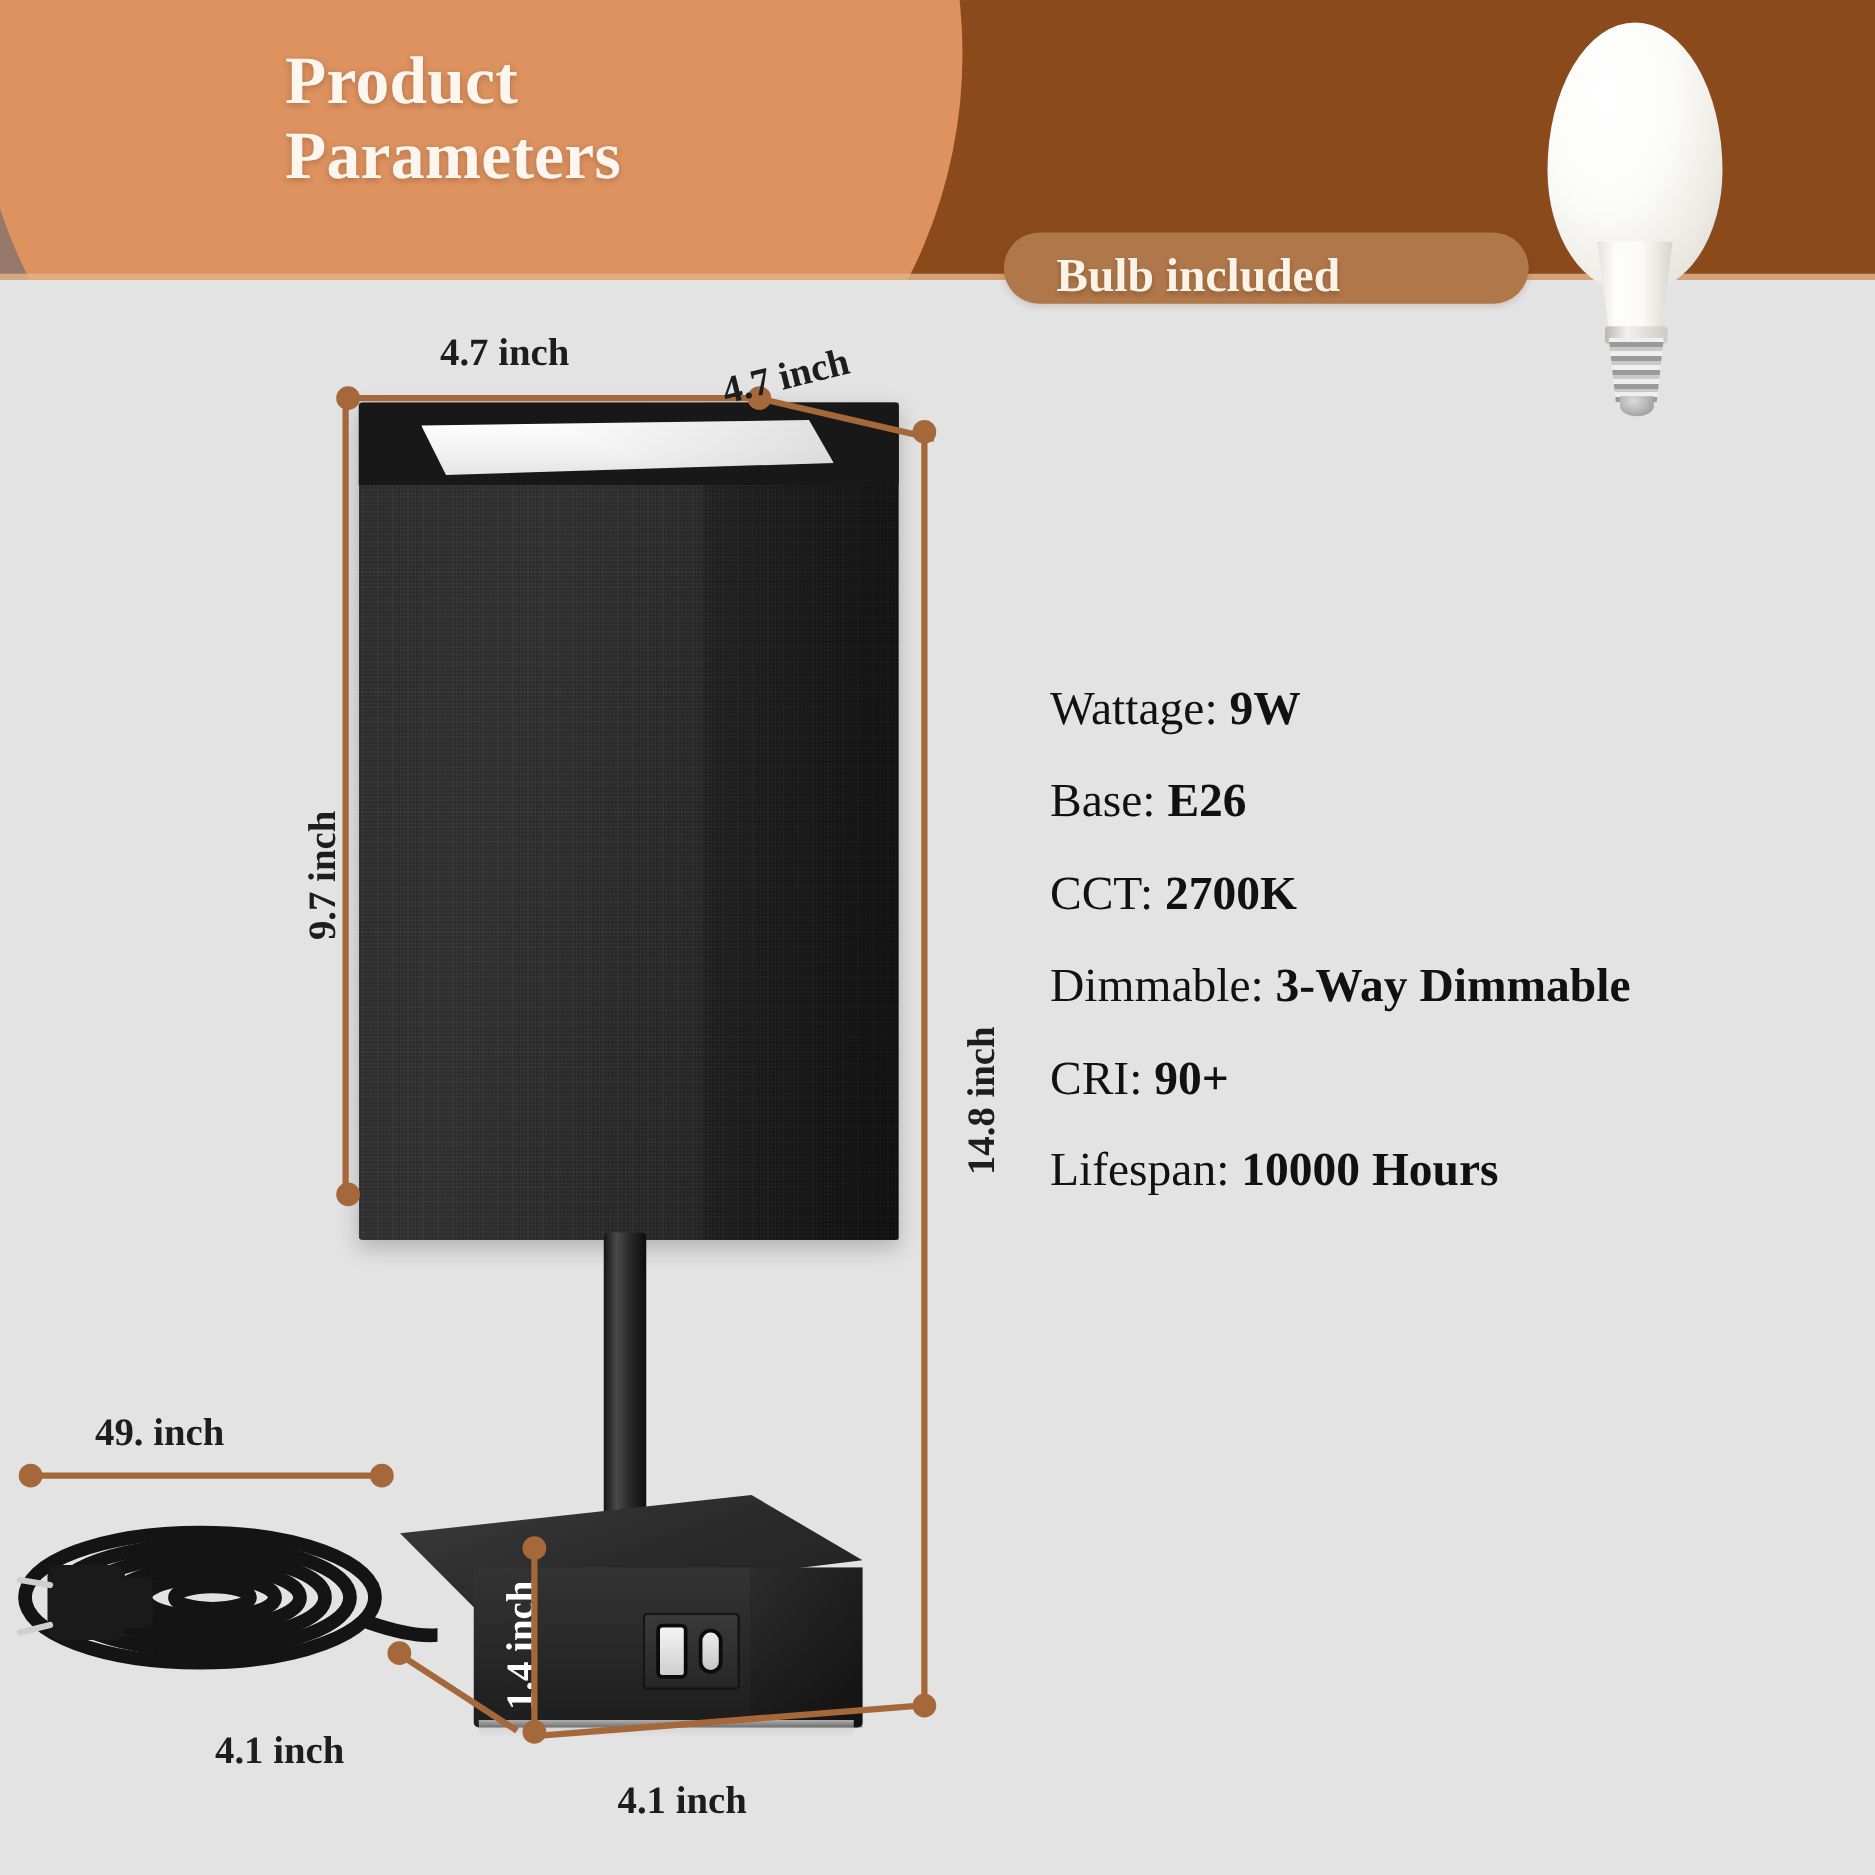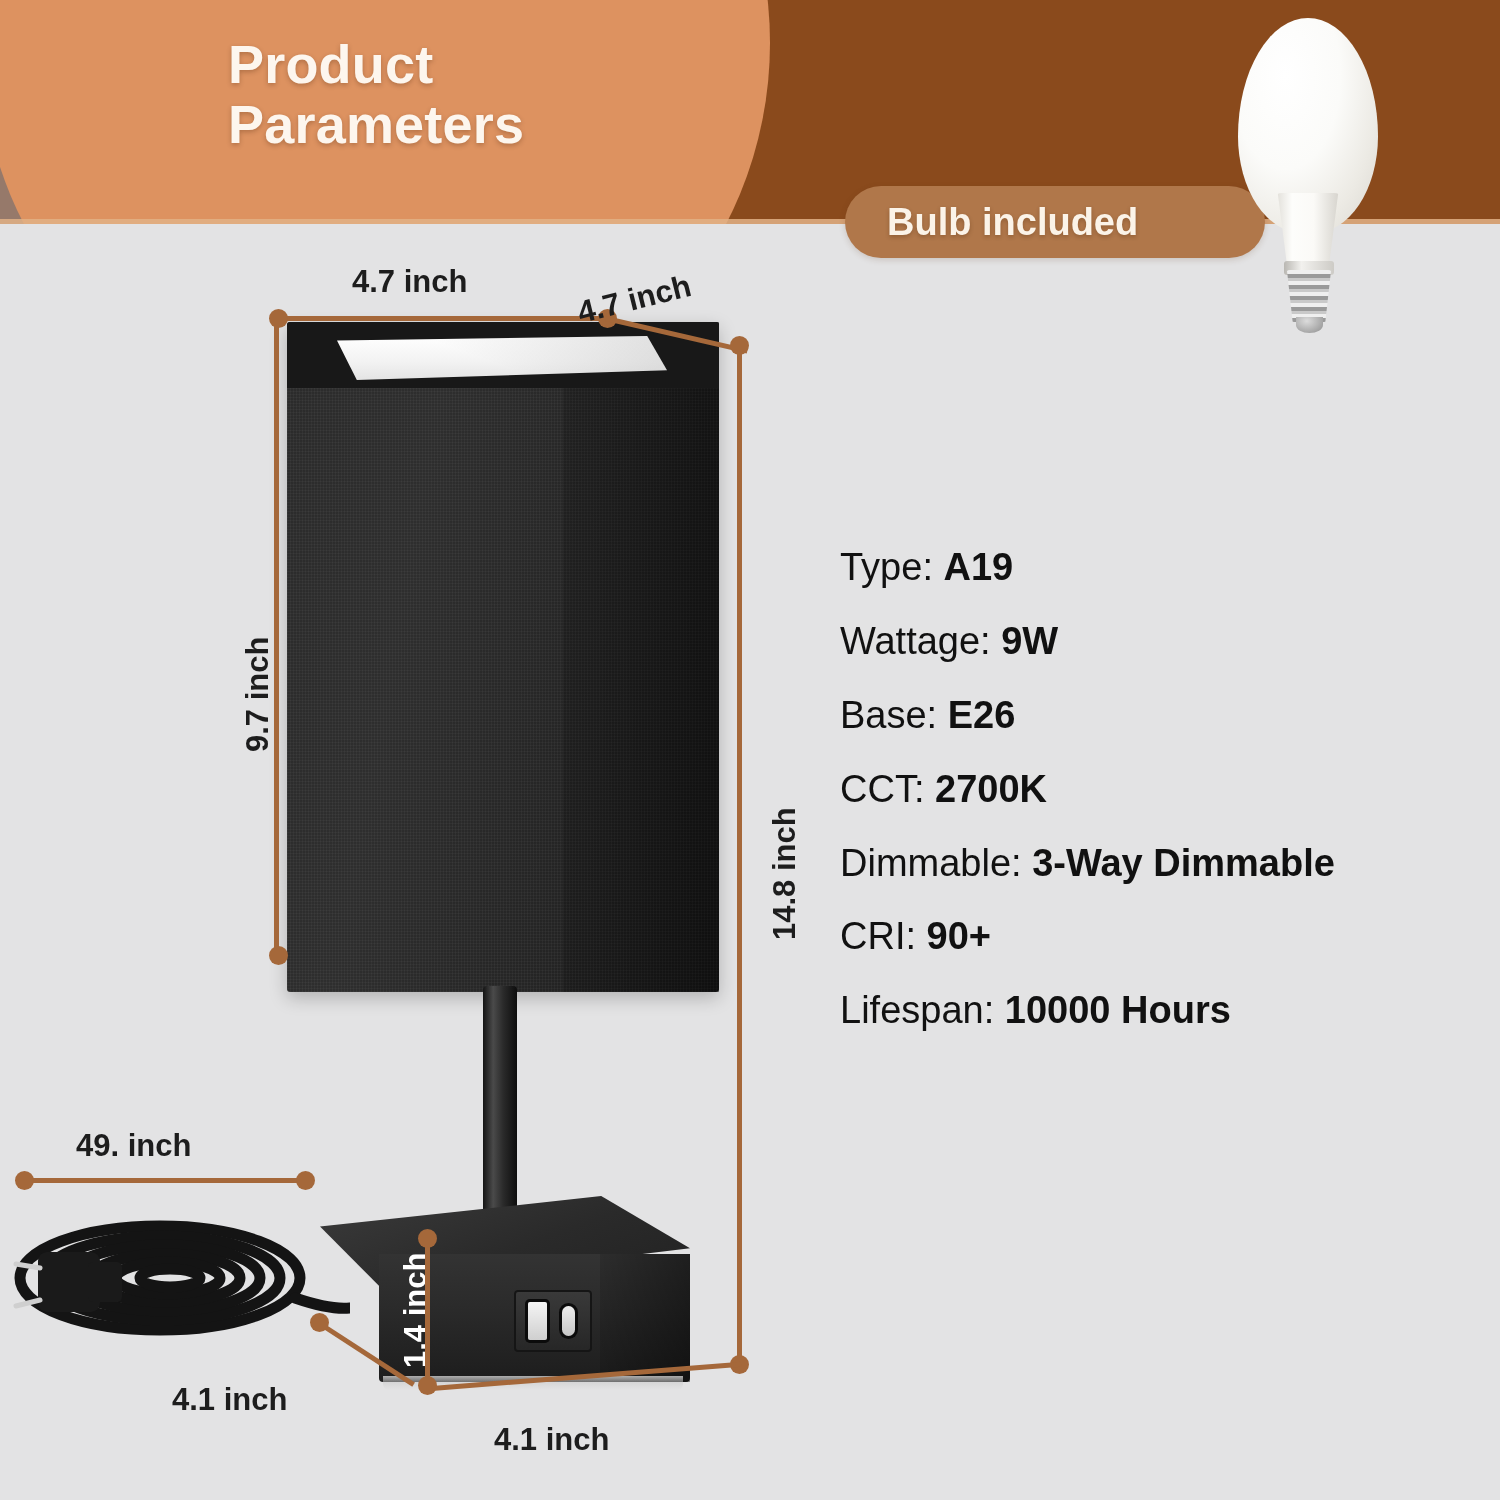--- a/index.html
+++ b/index.html
@@ -3,21 +3,21 @@
 <meta charset="utf-8">
 <style>
   html,body{margin:0;padding:0;}
   body{
     width:1500px;height:1500px;
     background:#e3e3e4;
     font-family:"Liberation Sans", sans-serif;
     overflow:hidden;
     position:relative;
   }
-  .stage{position:absolute;left:0;top:0;width:1500px;height:1500px;overflow:hidden;}
+  .stage{position:absolute;left:0;top:0;width:1500px;height:1500px;overflow:hidden;font-family:Liberation Serif, serif;}
 
   
   .header{
     position:absolute;left:0;top:0;width:1500px;height:224px;
     background:#8a4a1c;overflow:hidden;
   }
   .hdr-line{position:absolute;left:0;bottom:0;width:1500px;height:5px;background:#e2b186;opacity:.85;}
   .circ-gray{
     position:absolute;left:-120px;top:-330px;width:800px;height:800px;border-radius:50%;
     background:#96796a;
@@ -28,23 +28,23 @@
   }
   .hdr-title{
     position:absolute;left:228px;top:34px;
     color:#fdf6ee;font-size:54px;font-weight:bold;line-height:1.12;
     letter-spacing:.2px;white-space:pre-line;
     text-shadow:0 2px 5px rgba(60,25,5,.28);
   }
 
   
   .badge{
-    position:absolute;left:845px;top:186px;width:420px;height:72px;
+    position:absolute;left:803px;top:186px;width:420px;height:57px;
     background:#b0774a;border-radius:42px;
-    display:flex;align-items:center;
+    display:flex;align-items:flex-end;
     box-shadow:0 2px 6px rgba(90,50,20,.18);
   }
   .badge-text{
     margin-left:42px;color:#fbf3e8;font-size:38px;font-weight:bold;
     text-shadow:0 2px 4px rgba(70,35,10,.3);white-space:nowrap;
   }
 
   
   .bulb{position:absolute;left:1230px;top:18px;width:160px;height:320px;}
   .bulb-glass{
@@ -269,24 +269,20 @@
 
   <div class="diag" style="left:318px;top:1320px;width:114px;transform:rotate(33deg);"></div>
   <div class="dot" style="left:310px;top:1313px;"></div>
   <span class="dim-label" style="left:172px;top:1382px;">4.1 inch</span>
 
   <div class="diag" style="left:432px;top:1386px;width:310px;transform:rotate(-4.5deg);"></div>
   <span class="dim-label" style="left:494px;top:1422px;">4.1 inch</span>
 
   <div class="specs">
     <div class="spec-row">
-      <span class="k">Type:</span>
-      <span class="v">A19</span>
-    </div>
-    <div class="spec-row">
       <span class="k">Wattage:</span>
       <span class="v">9W</span>
     </div>
     <div class="spec-row">
       <span class="k">Base:</span>
       <span class="v">E26</span>
     </div>
     <div class="spec-row">
       <span class="k">CCT:</span>
       <span class="v">2700K</span>

